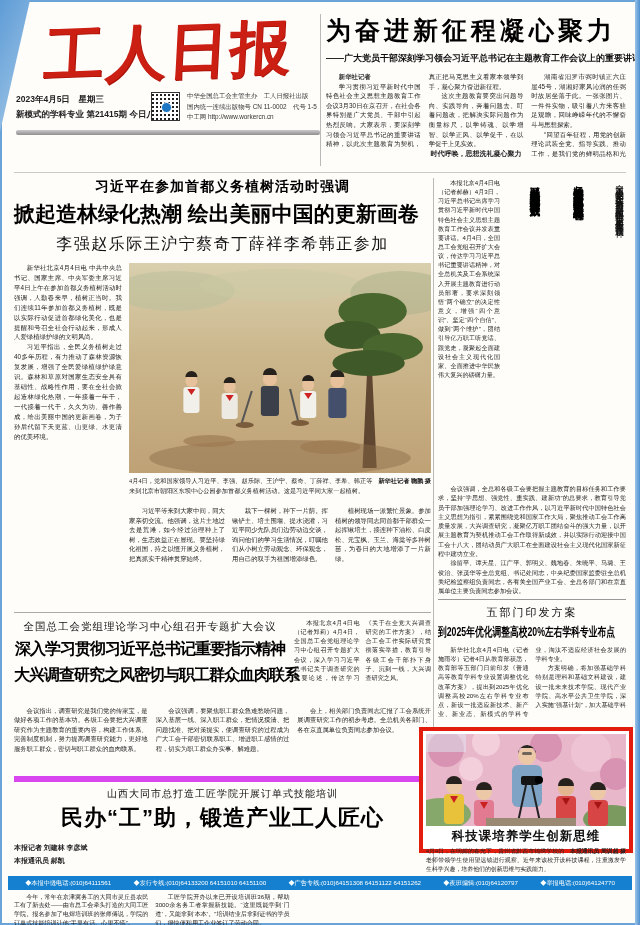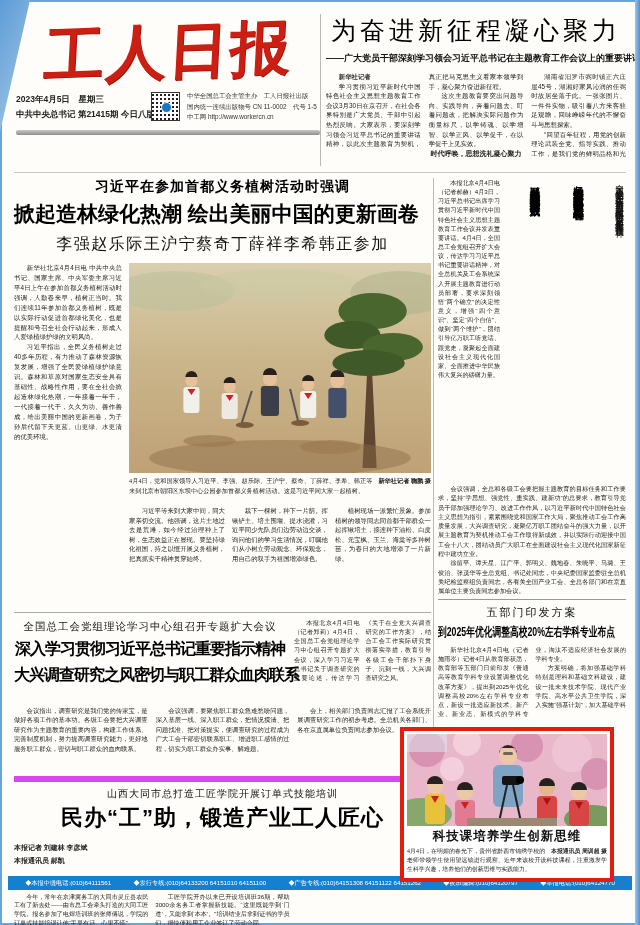--- a/index.html
+++ b/index.html
@@ -25,21 +25,21 @@
       repeating-linear-gradient(0deg,#111 0 2px,#fff 2px 4px),
       repeating-linear-gradient(90deg,#111 0 2px,#fff 2px 4px);
       background-blend-mode:screen;border:1px solid #333;}
   .qr::after{content:"";position:absolute;left:9px;top:9px;width:9px;height:9px;border-radius:50%;
       background:#1b76c4;border:1px solid #fff;}
   .org{font-size:6.4px;line-height:1.65;color:#333;white-space:nowrap;}
   .gray-bar{height:5px;margin-top:7px;border-radius:2px;background:linear-gradient(#c9c9c9,#8f8f8f);}
 
   
   #art-top-right{position:absolute;left:326px;top:14px;width:300px;height:154px;}
-  .tr-headline{font-size:25px;font-weight:400;letter-spacing:4px;text-align:center;color:#000;white-space:nowrap;}
+  .tr-headline{font-size:25px;font-weight:700;letter-spacing:4px;color:#000;white-space:nowrap;}
   .tr-deck{font-size:9px;font-weight:700;text-align:center;margin-top:5px;color:#111;white-space:nowrap;}
   .tr-cols{columns:3;column-gap:8px;height:88px;overflow:hidden;font-size:6.4px;line-height:1.5;
            text-align:justify;margin-top:7px;color:#222;}
   .tr-cols p{margin:0;text-indent:2em;}
   .byline-sm{font-family:"Liberation Serif",serif;color:#333;margin:0 0 2px 0;text-indent:2em;font-weight:700;}
   .crosshead{font-weight:800;text-align:center;font-size:7px;margin:3px 0;text-indent:0 !important;}
 
   
   #art-lead{position:absolute;left:14px;top:178px;width:417px;height:432px;}
   .lead-kicker{text-align:center;font-size:14px;font-weight:800;letter-spacing:1px;color:#000;}
@@ -95,21 +95,21 @@
   .cm-kicker{text-align:center;font-size:10px;font-family:"Liberation Serif",serif;letter-spacing:1px;color:#111;}
   .cm-headline{text-align:center;font-size:22px;font-weight:900;letter-spacing:1px;margin-top:2px;color:#000;white-space:nowrap;}
   .cm-row{display:flex;gap:24px;margin-top:9px;flex-direction:column;}
   .cm-byline{width:92px;flex:none;font-size:7px;font-family:"Liberation Serif",serif;font-weight:700;
              line-height:1.9;color:#222;}
   .cm-cols{flex:1;min-width:0;columns:3;column-gap:7px;font-size:6.1px;line-height:1.45;text-align:justify;
            height:44px;overflow:hidden;color:#222;}
   .cm-cols p{margin:0;text-indent:2em;}
 
   
-  #photo-news{position:absolute;left:400px;top:727px;width:214px;height:155px;border:4px solid #e31d0e;
+  #photo-news{position:absolute;left:419px;top:727px;width:214px;height:126px;border:4px solid #e31d0e;
               background:#fff;padding:3px;box-sizing:border-box;z-index:5;}
   .pn-photo{width:100%;height:92px;display:block;}
   .pn-title{text-align:center;font-weight:900;font-size:12.5px;letter-spacing:1px;margin-top:2px;color:#111;}
   .pn-caption{font-size:5.9px;line-height:1.5;text-align:justify;font-family:"Liberation Serif",serif;
               margin-top:2px;height:27px;overflow:hidden;color:#222;}
 
   
   #footer-bar{position:absolute;left:8px;top:876px;width:624px;height:14px;background:#1580cf;color:#fff;
               display:flex;align-items:center;justify-content:space-around;font-size:6.2px;white-space:nowrap;
               overflow:hidden;padding:0 6px;box-sizing:border-box;z-index:4;}
@@ -117,21 +117,21 @@
 </head>
 <body>
 
 <div class="canvas">
 
   <div id="masthead">
     <div class="logo">工人日报</div>
     <div class="dateline-row">
       <div class="date-left">
         <div><span>2023年4月5日</span>　<span>星期三</span></div>
-        <div><span>中共中央总书记</span> <span>第21415期</span> <span>今日八版</span></div>
+        <div><span>新模式的学科专业</span> <span>第21415期</span> <span>今日八版</span></div>
       </div>
       <div class="qr"></div>
       <div class="org">
         <div>中华全国总工会主管主办　工人日报社出版</div>
         <div>国内统一连续出版物号 CN 11-0002　代号 1-5</div>
         <div>中工网 http://www.workercn.cn</div>
       </div>
     </div>
     <div class="gray-bar"></div>
   </div>

